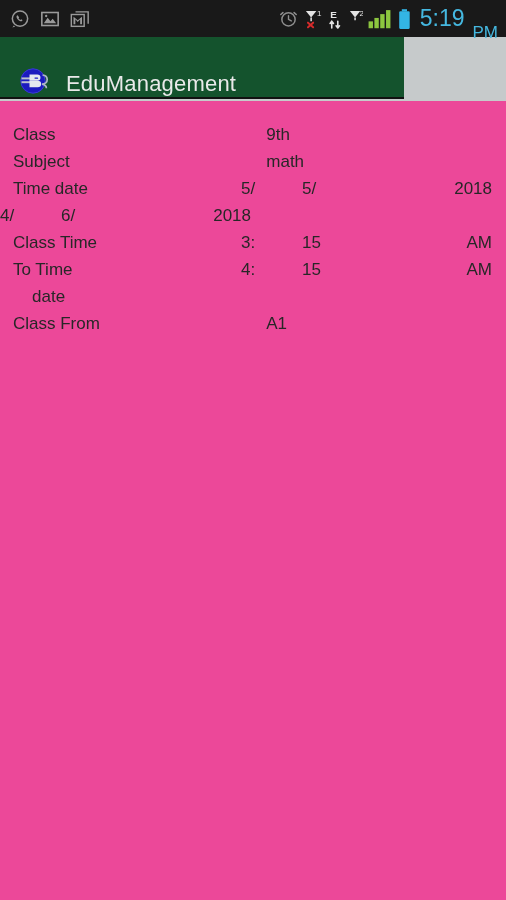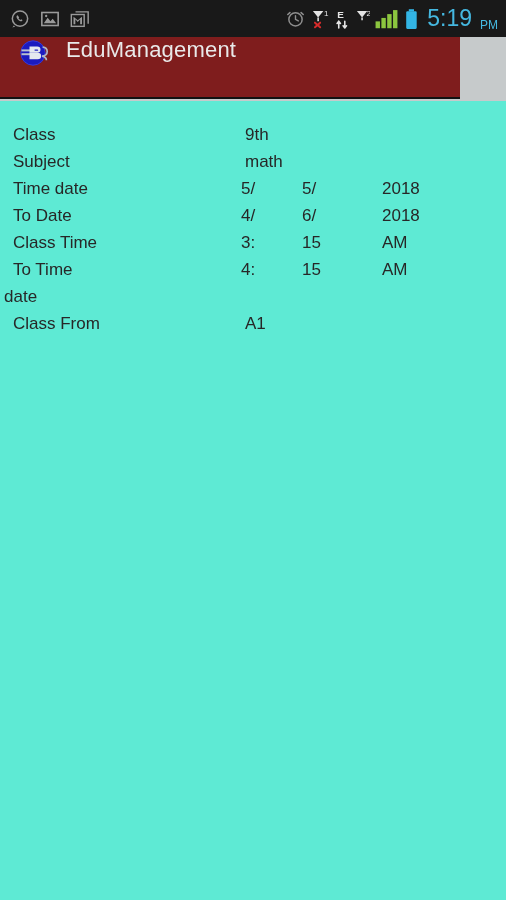--- a/index.html
+++ b/index.html
@@ -54,38 +54,38 @@
   .clock-time {
     color: #45b8e0;
     font-size: 23px;
     font-weight: 500;
     letter-spacing: 0px;
     line-height: 1;
     margin-left: 4px;
   }
   .clock-ampm {
     color: #45b8e0;
-    font-size: 12px;
+    font-size: 17px;
     font-weight: 500;
     margin-left: 3px;
     line-height: 1;
     position: relative;
-    top: 6px;
+    top: 14px;
   }
 
   
   .action-bar {
     position: absolute;
     top: 37px; left: 0;
-    width: 460px;
+    width: 404px;
     height: 62px;
-    background: #7f1d1d;
+    background: #14532d;
     border-bottom: 2px solid #111111;
     display: flex;
-    align-items: flex-start;
+    align-items: flex-end;
     padding-left: 18px;
   }
 
   .app-logo {
     width: 32px;
     height: 32px;
     flex: 0 0 auto;
     line-height: 0;
   }
 
@@ -96,44 +96,44 @@
     margin-left: 16px;
     letter-spacing: 0.2px;
   }
 
   
   .content {
     position: absolute;
     top: 101px; left: 0;
     width: 506px;
     height: 799px;
-    background: #5eead4;
+    background: #ec4899;
     padding-top: 20px;
   }
 
   .detail-row {
     display: flex;
     align-items: baseline;
     height: 27px;
   }
 
   .cell {
     color: #272727;
     font-size: 17px;
     font-weight: 400;
     line-height: 27px;
     white-space: nowrap;
   }
 
   .col-label { width: 241px; padding-left: 13px; }
   .col-v1    { width: 61px; }
   .col-v2    { width: 80px; }
-  .col-v3    { width: 110px; }
-
-  .col-v1.single { padding-left: 4px; }
+  .col-v3    { width: 110px; text-align: right; }
+
+  .col-v1.single { padding-left: 4px; margin-left: 28px; }
 </style>
 </head>
 <body>
 
 <div id="device">
 
   <div class="status-bar">
 
     <div class="status-left">
 
@@ -253,21 +253,20 @@
         <span class="cell col-v2"></span>
         <span class="cell col-v3"></span>
       </div>
       <div class="detail-row">
         <span class="cell col-label">Time date</span>
         <span class="cell col-v1">5/</span>
         <span class="cell col-v2">5/</span>
         <span class="cell col-v3">2018</span>
       </div>
       <div class="detail-row">
-        <span class="cell col-label">To Date</span>
         <span class="cell col-v1">4/</span>
         <span class="cell col-v2">6/</span>
         <span class="cell col-v3">2018</span>
       </div>
       <div class="detail-row">
         <span class="cell col-label">Class Time</span>
         <span class="cell col-v1">3:</span>
         <span class="cell col-v2">15</span>
         <span class="cell col-v3">AM</span>
       </div>

